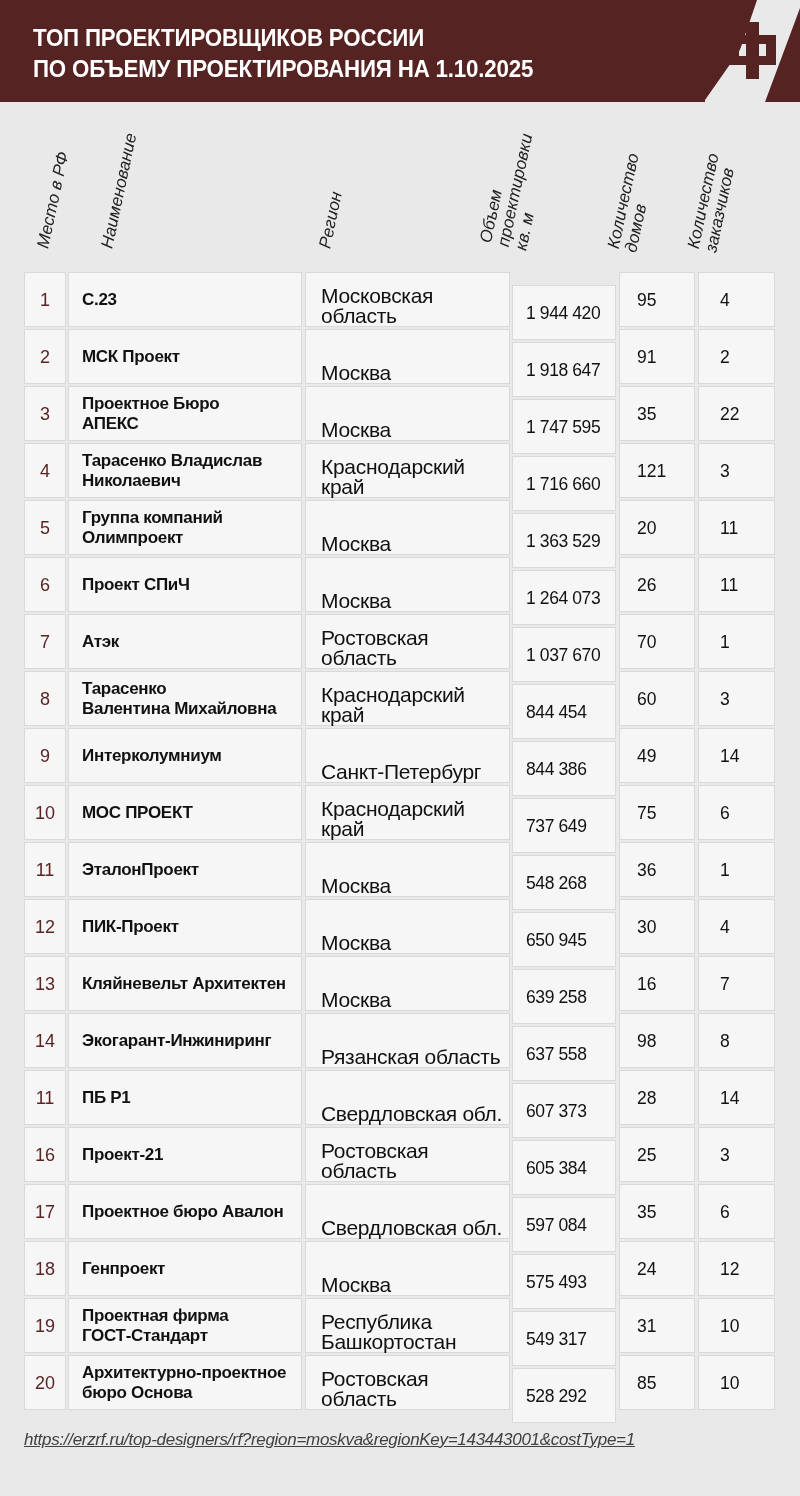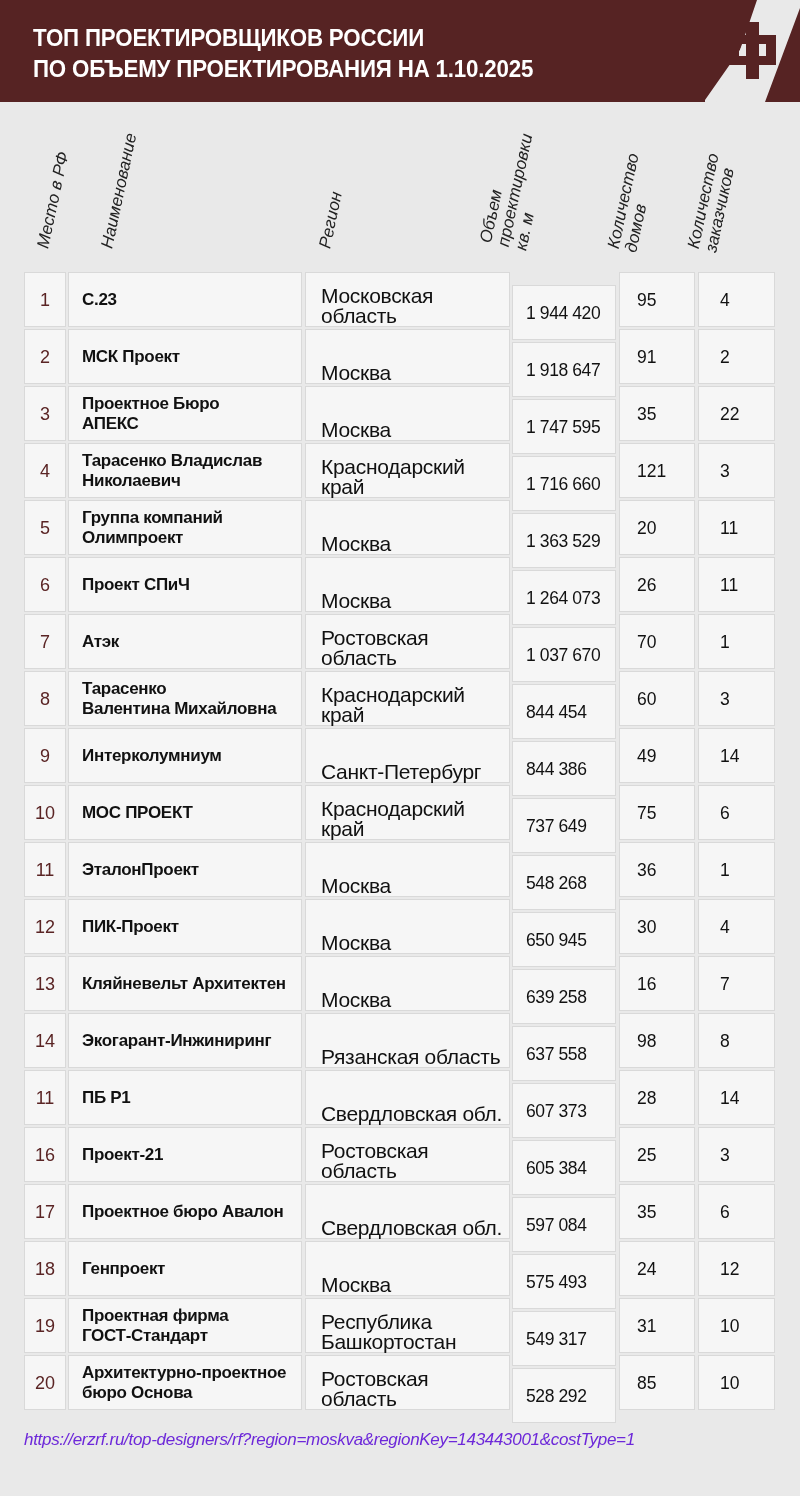--- a/index.html
+++ b/index.html
@@ -46,21 +46,21 @@
   .c-name { left: 44px; width: 234px; padding-left: 13px; font-weight: bold; font-size: 17px; letter-spacing: -0.3px; }
   .c-region { left: 281px; width: 205px; padding-left: 15px; font-size: 21px; letter-spacing: -0.3px; align-items: flex-end; }
   .c-vol { left: 488px; width: 104px; padding-left: 13px; font-size: 17.5px; letter-spacing: -0.4px; margin-top: 13px; }
   .c-houses { left: 595px; width: 76px; padding-left: 17px; }
   .c-clients { left: 674px; width: 77px; padding-left: 21px; }
   .footer {
     position: absolute; left: 24px; top: 1429px;
     font-style: italic; color: #555; font-size: 17px; line-height: 22px;
     letter-spacing: -0.3px;
   }
-  .footer .src-link { color: #6d28d9; }
+  .footer .src-link { text-decoration: underline; color: #404040; }
 </style>
 </head>
 <body>
 
 <div class="header">
   <div class="title">
     <div>ТОП ПРОЕКТИРОВЩИКОВ РОССИИ</div>
     <div>ПО ОБЪЕМУ ПРОЕКТИРОВАНИЯ НА 1.10.2025</div>
   </div>
   <div class="logo">

